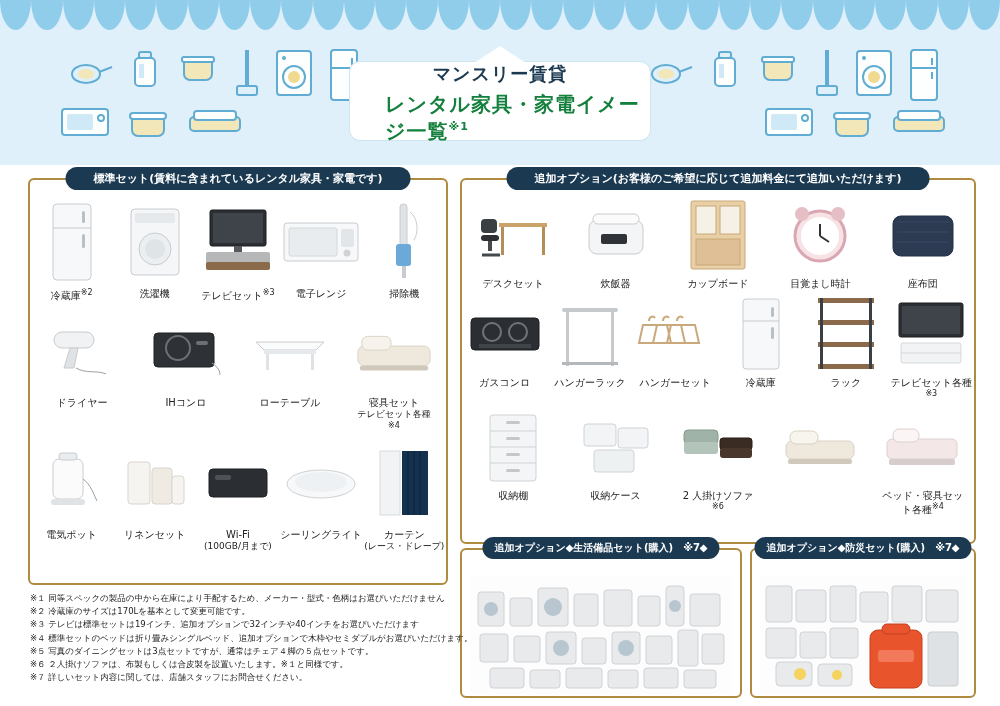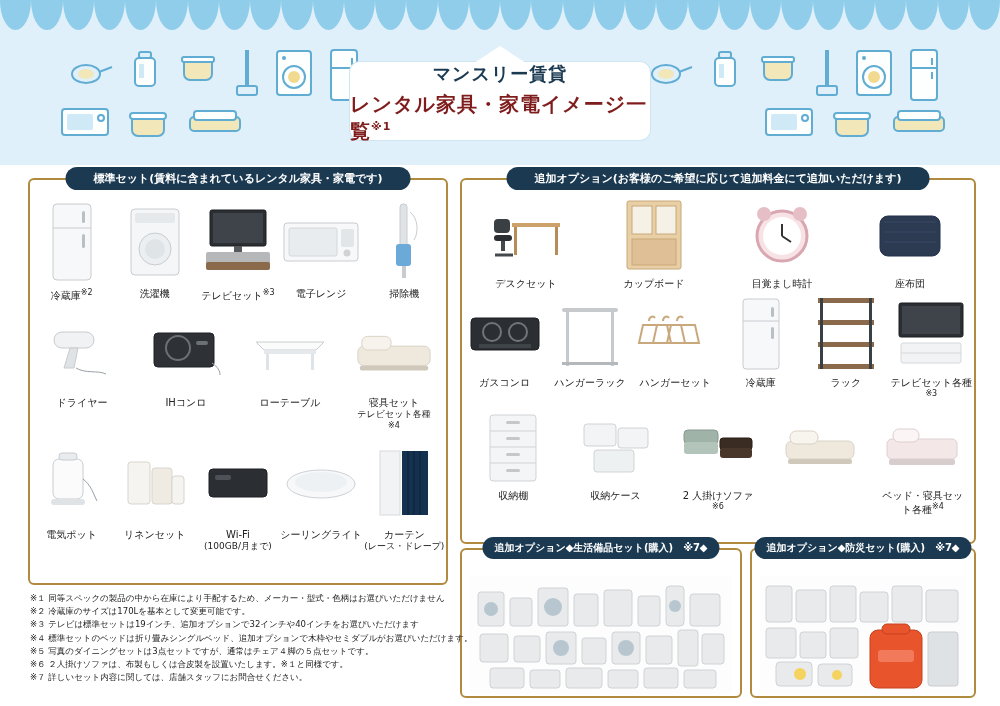--- a/index.html
+++ b/index.html
@@ -42,21 +42,21 @@
     border-radius:10px;
     box-shadow:0 0 0 1px #cfe6f2;
     display:flex;flex-direction:column;align-items:center;
   }
   .title-balloon:before{
     content:"";position:absolute;top:-16px;left:50%;transform:translateX(-50%);
     border-left:26px solid transparent;border-right:26px solid transparent;
     border-bottom:17px solid #ffffff;
   }
   .title-line1{font-size:18px;font-weight:bold;color:#1b3a52;letter-spacing:1px;}
-  .title-line2{font-size:20px;font-weight:bold;color:#7f1d1d;letter-spacing:1px;margin-top:5px;}
+  .title-line2{font-size:20px;font-weight:bold;color:#15803d;letter-spacing:1px;margin-top:5px;margin-left:35px;}
   .title-line2 .note{font-size:11px;vertical-align:super;}
 
   
   .panel{
     position:absolute;border:2px solid #b08a3e;border-radius:6px;background:#fff;
   }
   .panel-title{
     position:absolute;top:-13px;left:50%;transform:translateX(-50%);
     background:#1b3a52;color:#fff;font-size:11px;font-weight:bold;
     padding:4px 28px;border-radius:13px;white-space:nowrap;
@@ -421,20 +421,30 @@
               <rect x="26" y="24" width="48" height="4" fill="#caa26a"></rect>
               <rect x="28" y="28" width="3" height="28" fill="#b58d58"></rect>
               <rect x="69" y="28" width="3" height="28" fill="#b58d58"></rect>
               <rect x="8" y="20" width="16" height="14" rx="4" fill="#3a3f44"></rect>
               <rect x="8" y="36" width="18" height="6" rx="3" fill="#2c3034"></rect>
               <rect x="15" y="42" width="4" height="10" fill="#44494e"></rect>
               <path d="M9 56h18" stroke="#44494e" stroke-width="3"></path>
             </svg>
         </div>
         <div class="cap"><span>デスクセット</span></div>
+      </div>
+      <div class="cell">
+        <div class="thumb">
+          <svg width="74" height="62" viewBox="0 0 74 62">
+              <rect x="10" y="16" width="54" height="34" rx="8" fill="#f4f5f6" stroke="#c8ccd0"></rect>
+              <rect x="14" y="10" width="46" height="10" rx="5" fill="#fbfbfc" stroke="#c8ccd0"></rect>
+              <rect x="22" y="30" width="26" height="10" rx="2" fill="#2f3337"></rect>
+            </svg>
+        </div>
+        <div class="cap"><span>炊飯器</span></div>
       </div>
       <div class="cell">
         <div class="thumb">
           <svg width="66" height="76" viewBox="0 0 66 76">
               <rect x="6" y="4" width="54" height="68" rx="2" fill="#e8cfa5" stroke="#c8a878"></rect>
               <rect x="11" y="9" width="20" height="28" fill="#f6f1e7" stroke="#c8a878"></rect>
               <rect x="35" y="9" width="20" height="28" fill="#f6f1e7" stroke="#c8a878"></rect>
               <rect x="11" y="42" width="44" height="26" fill="#dfc096" stroke="#c8a878"></rect>
             </svg>
         </div>

